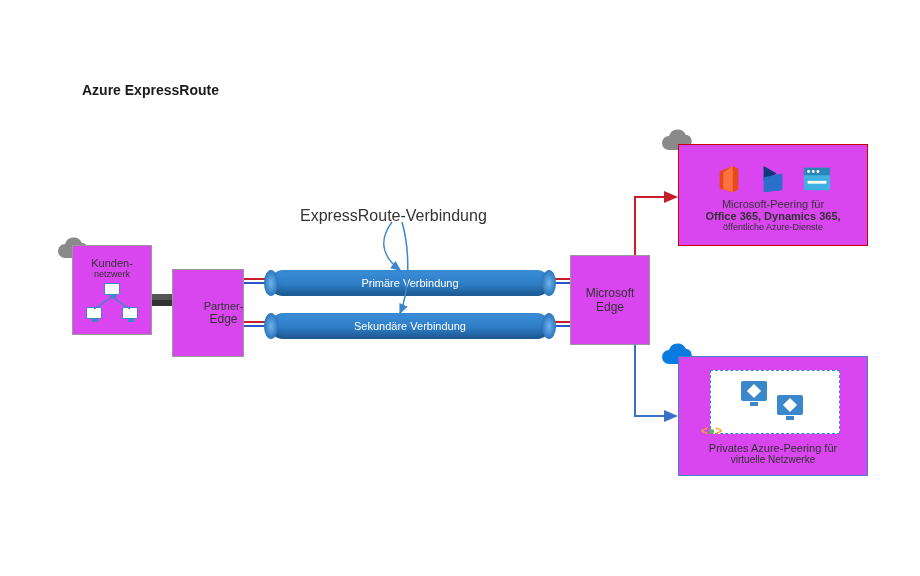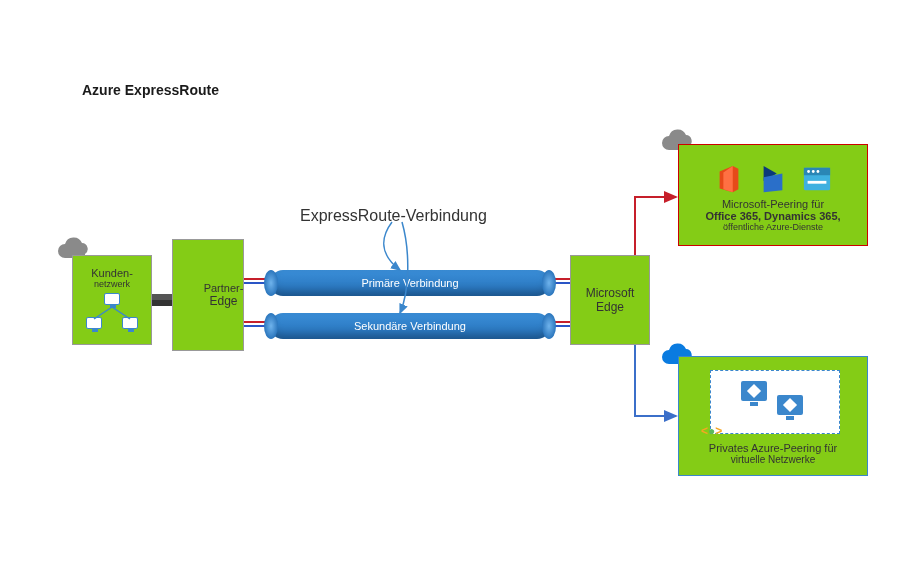--- a/index.html
+++ b/index.html
@@ -15,31 +15,31 @@
     position: absolute;
     top: 82px;
     left: 82px;
     font-size: 14px;
     font-weight: 600;
     color: #1a1a1a;
   }
   .box {
     position: absolute;
     border: 1px solid #999;
-    background: #84cc16;
+    background: #d946ef;
     text-align: center;
     display: flex;
     flex-direction: column;
     justify-content: center;
     align-items: center;
   }
   .label-sm { font-size: 11px; color: #333; }
   .label-md { font-size: 12px; color: #333; }
-  .customer-box { left: 72px; top: 255px; width: 80px; height: 90px; }
-  .partner-box  { left: 172px; top: 239px; width: 72px; height: 112px; padding-left: 31px; }
+  .customer-box { left: 72px; top: 245px; width: 80px; height: 90px; }
+  .partner-box  { left: 172px; top: 269px; width: 72px; height: 88px; padding-left: 31px; }
   .msedge-box   { left: 570px; top: 255px; width: 80px; height: 90px; }
   .ms-peering-box {
     left: 678px; top: 144px; width: 190px; height: 102px;
     border: 1.5px solid #c00;
   }
   .private-peering-box {
     left: 678px; top: 356px; width: 190px; height: 120px;
     border: 1.5px solid #3b87cc;
   }
   .vnet-inner {

